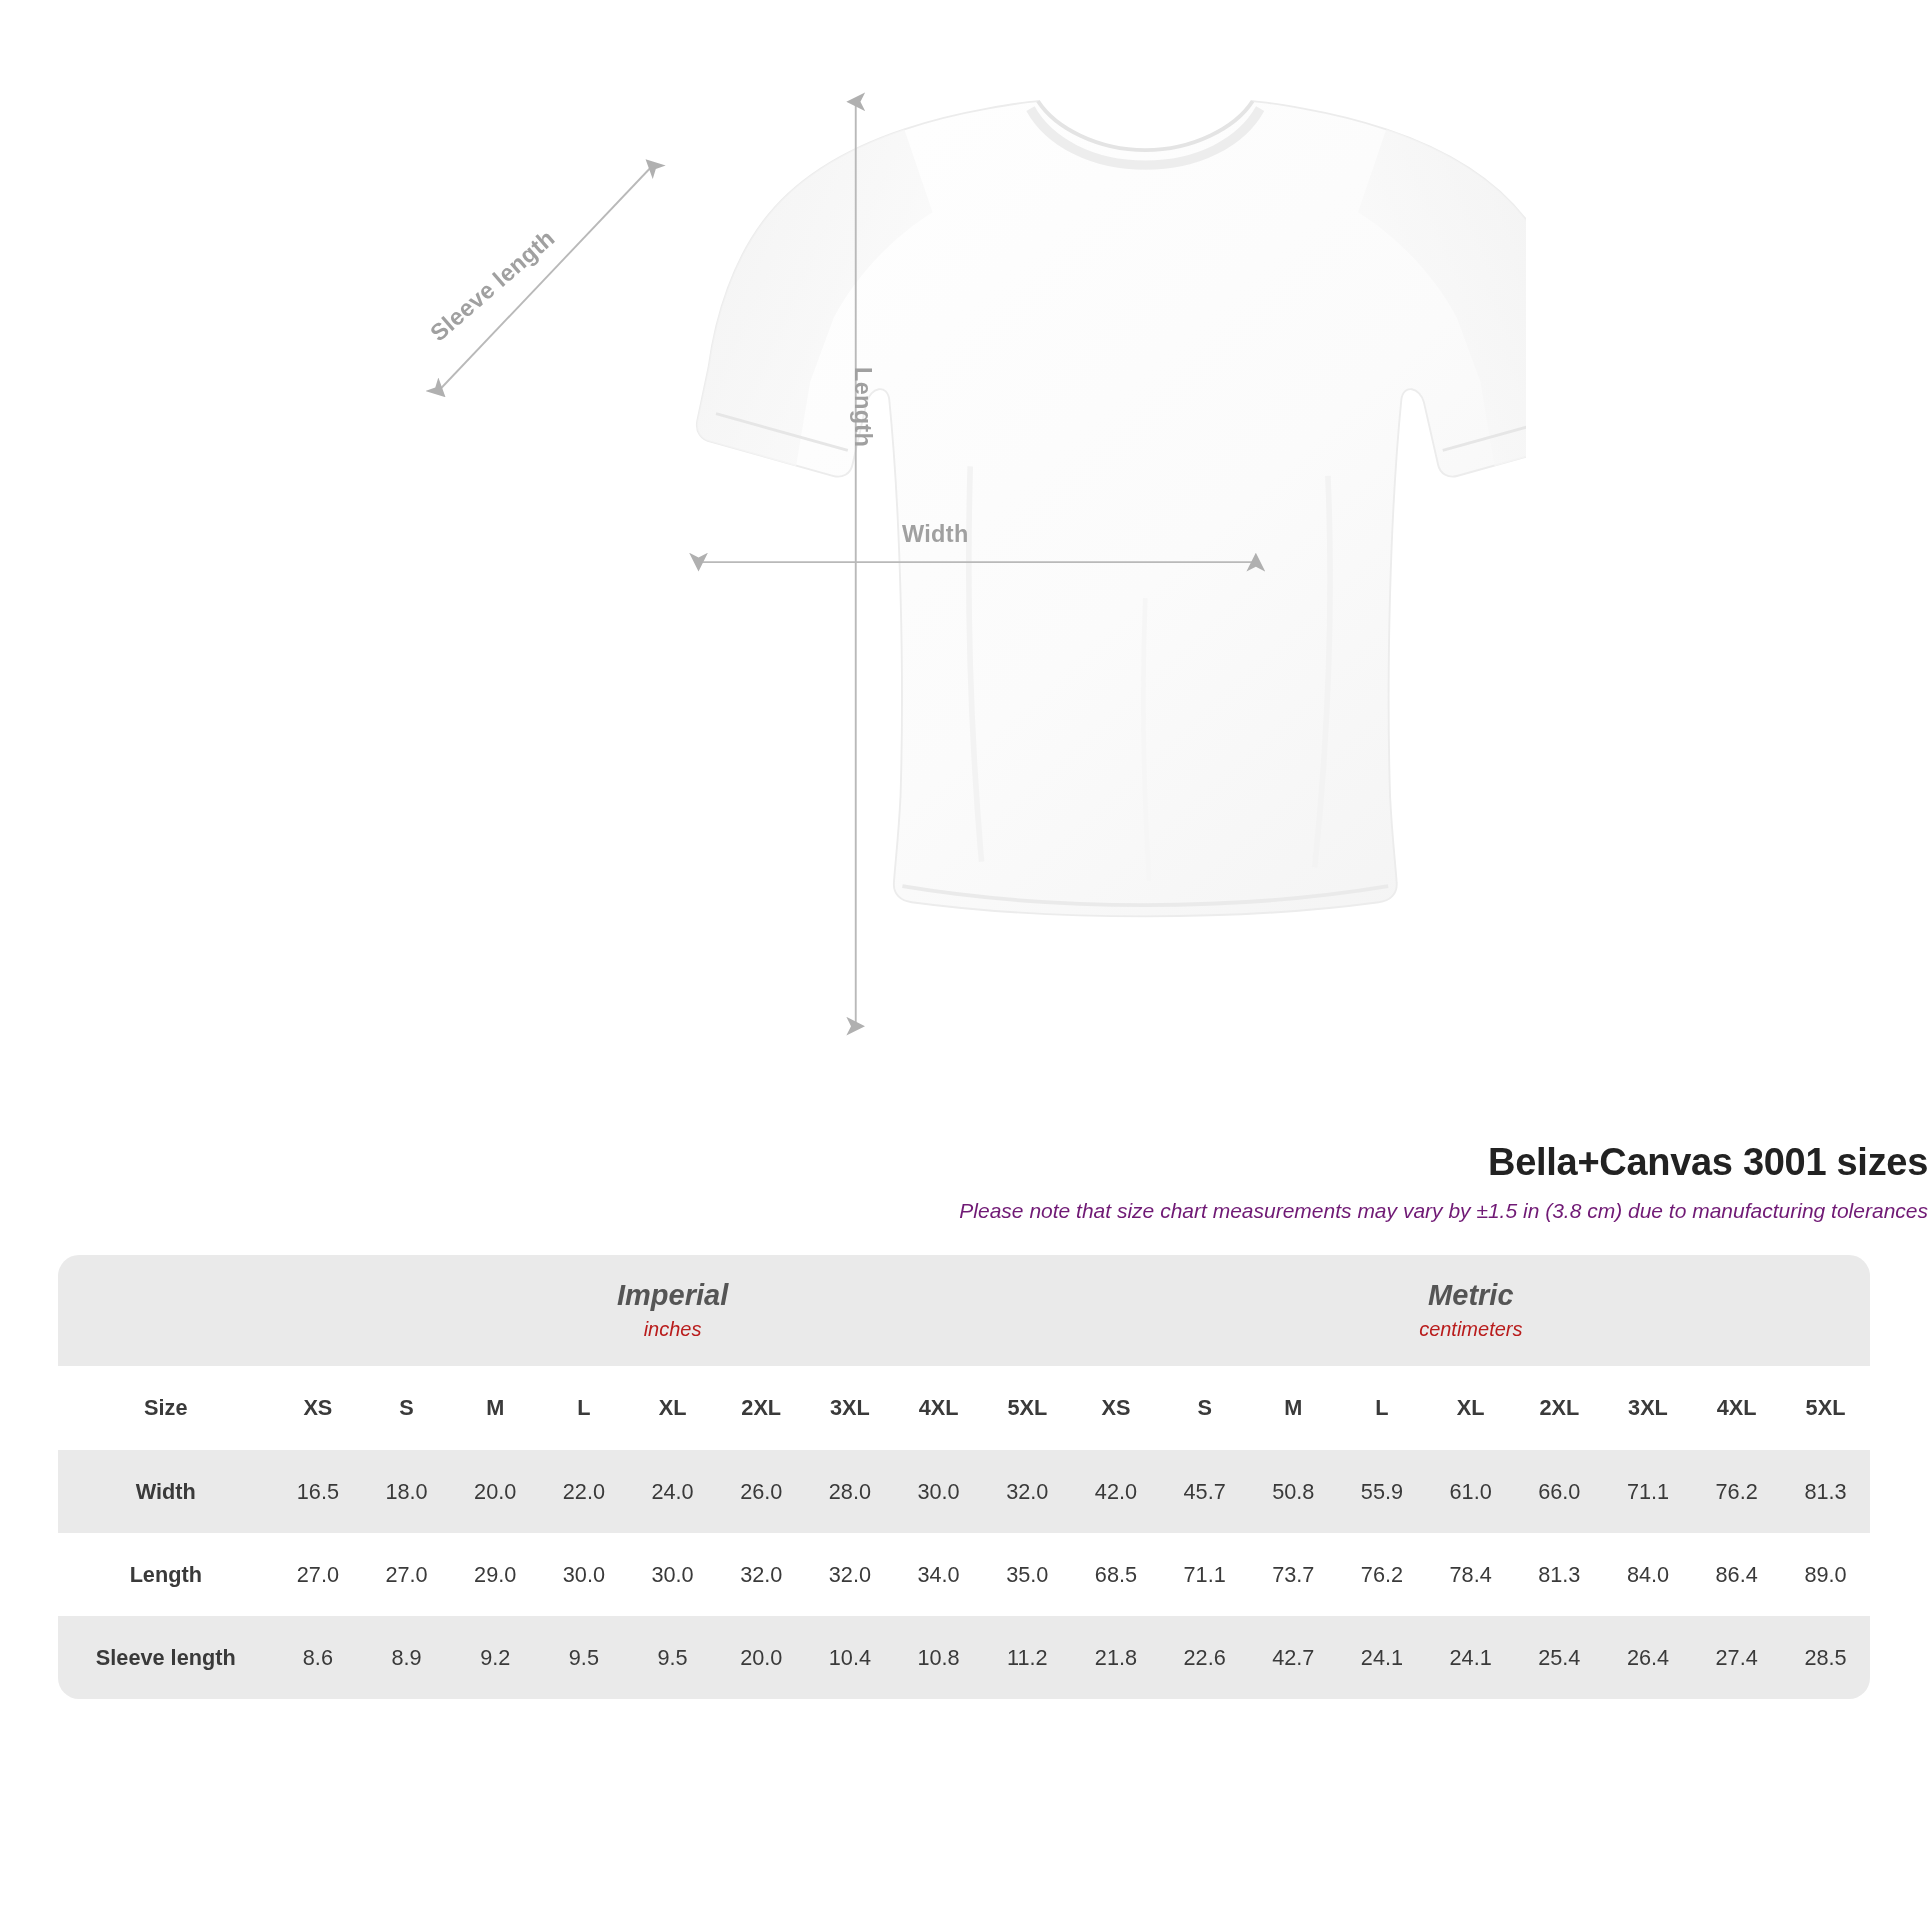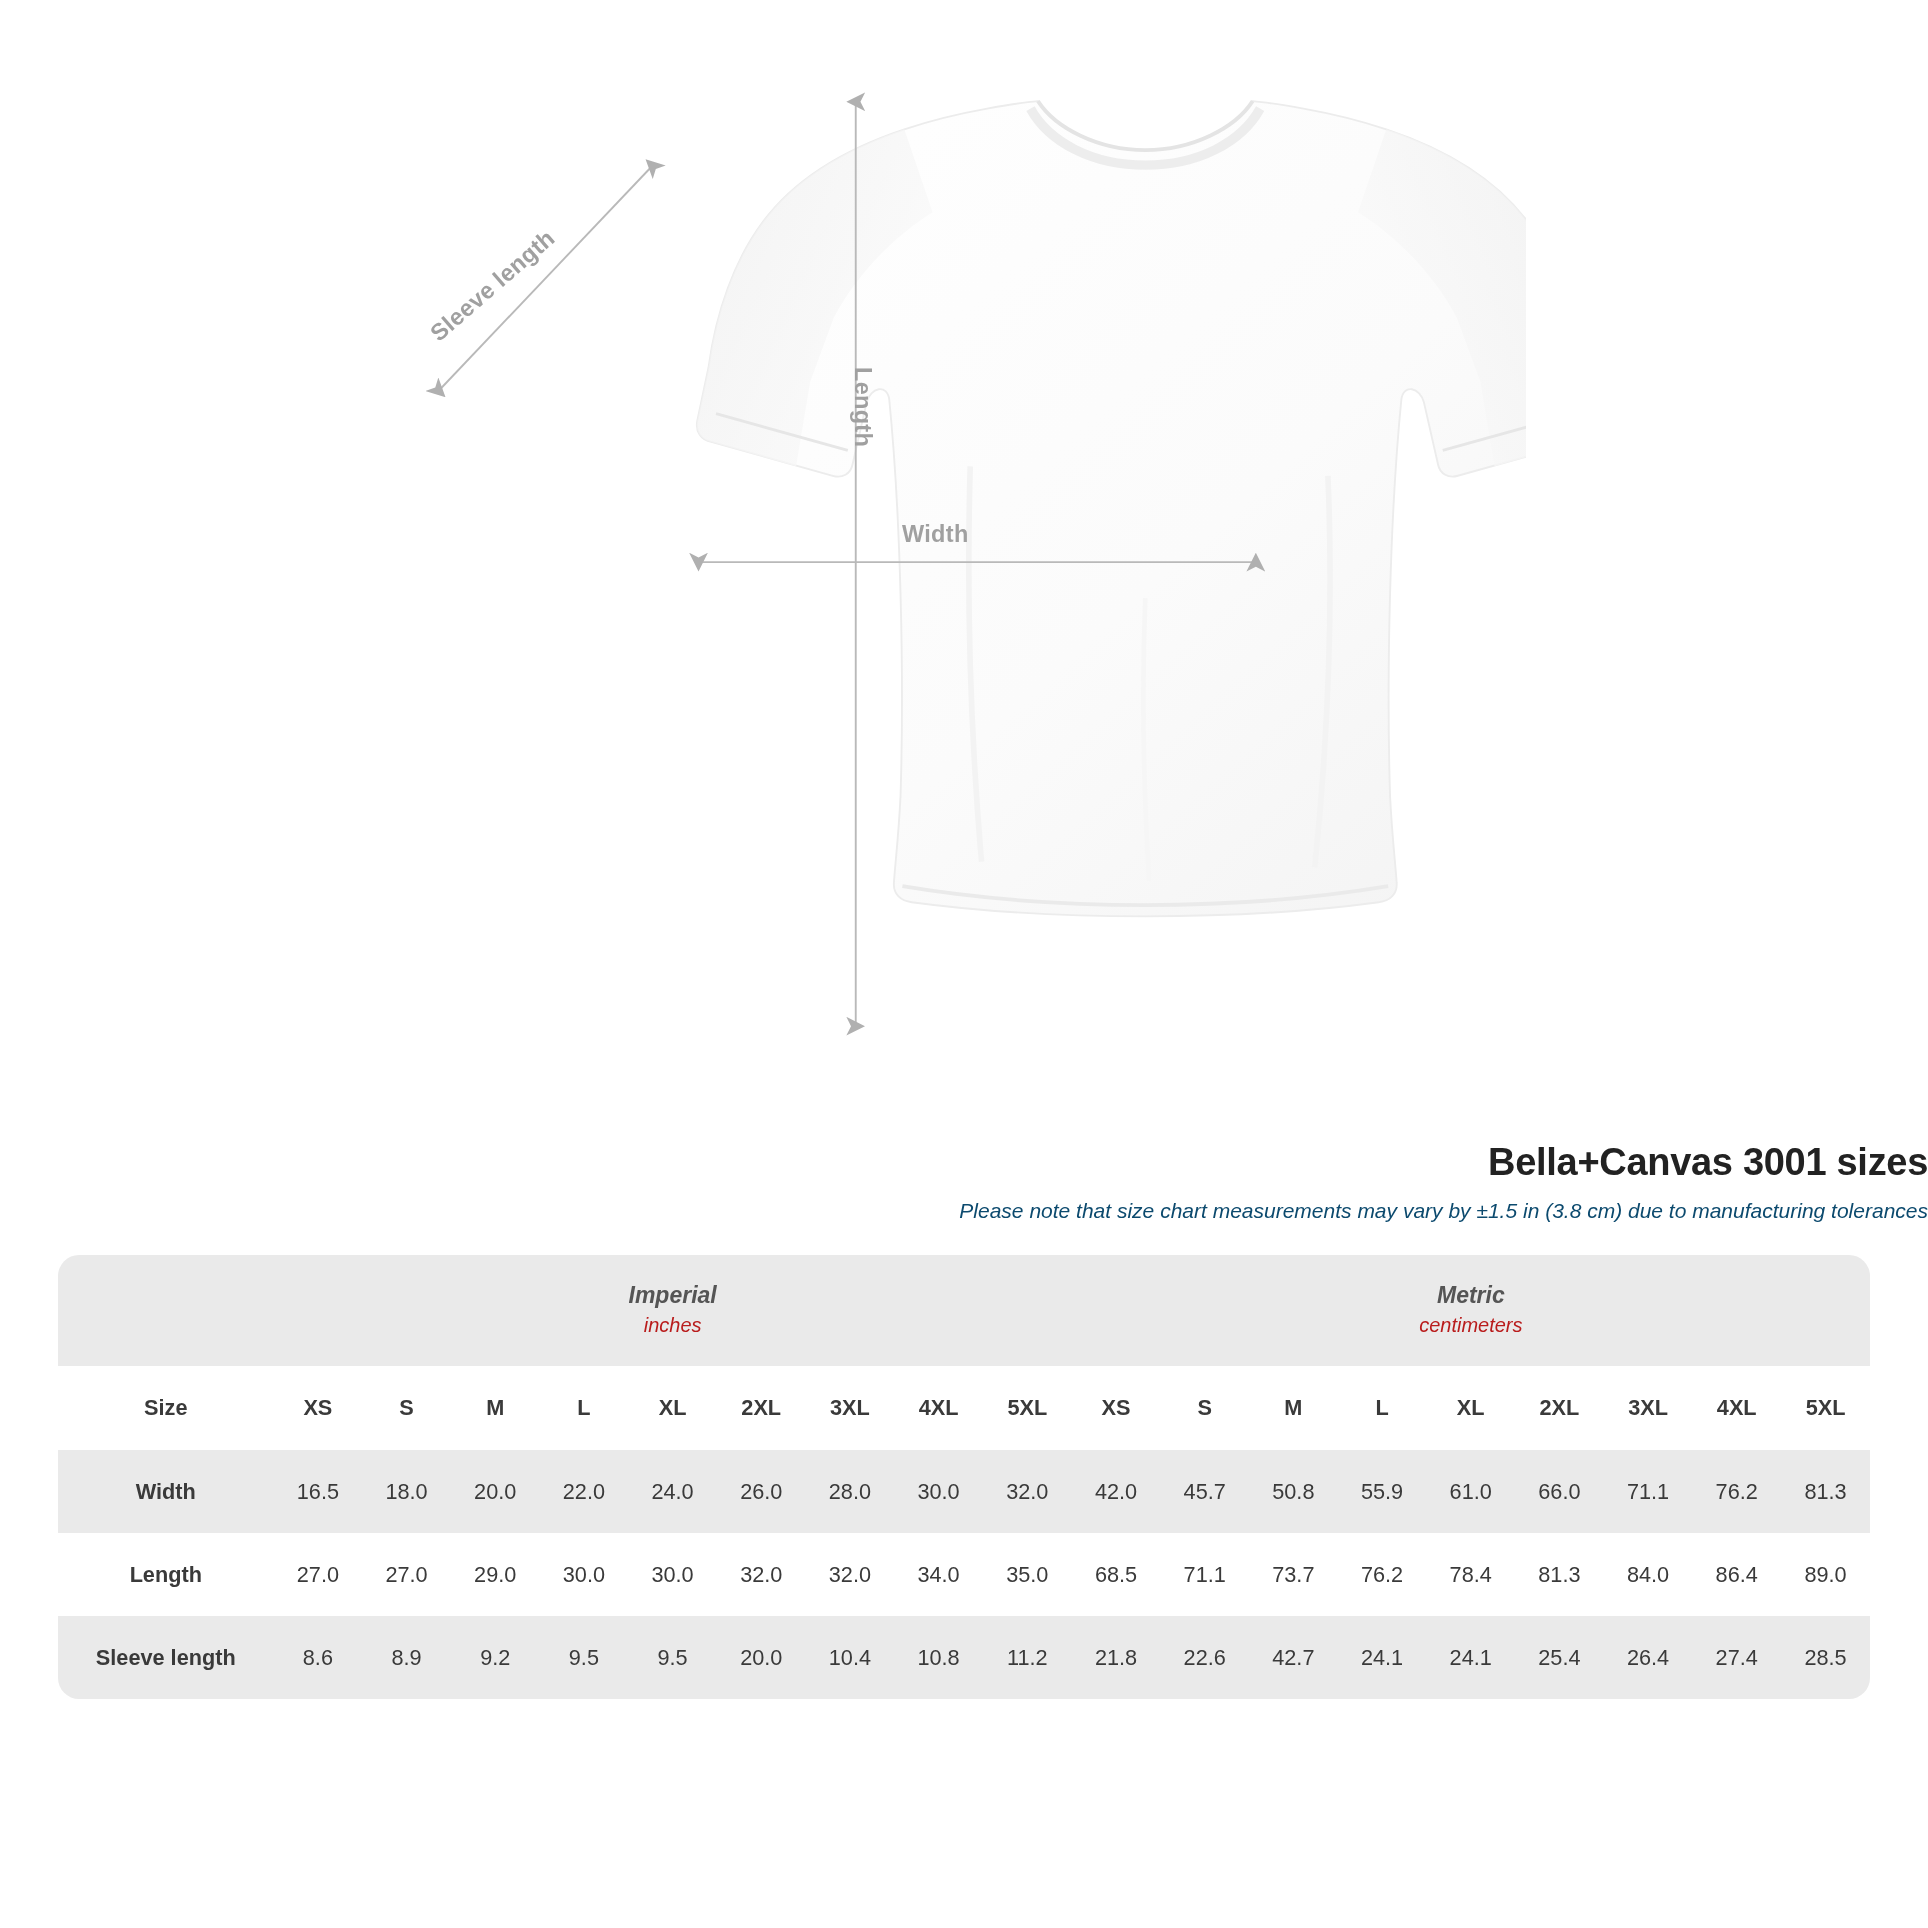--- a/index.html
+++ b/index.html
@@ -79,21 +79,21 @@
   .chart-title {
     font-size: 38px;
     font-weight: bold;
     color: #222222;
     letter-spacing: -0.3px;
   }
   .chart-note {
     margin-top: 15px;
     font-size: 21px;
     font-style: italic;
-    color: #0c4a6e;
+    color: #701a75;
   }
 
   
   .table-wrap {
     margin: 32px 58px 0 58px;
     border-radius: 21px;
     overflow: hidden;
   }
   table.size-table {
     border-collapse: collapse;
@@ -104,21 +104,21 @@
     border: none;
     text-align: center;
     font-size: 21.7px;
     color: #3a3a3a;
   }
   .unit-head {
     background: #eaeaea;
     height: 111px;
   }
   .unit-head .unit-name {
-    font-size: 23px;
+    font-size: 29px;
     font-weight: bold;
     font-style: italic;
     color: #555555;
     line-height: 1.25;
   }
   .unit-head .unit-sub {
     font-size: 20px;
     font-style: italic;
     color: #b91c1c;
     line-height: 1.5;

